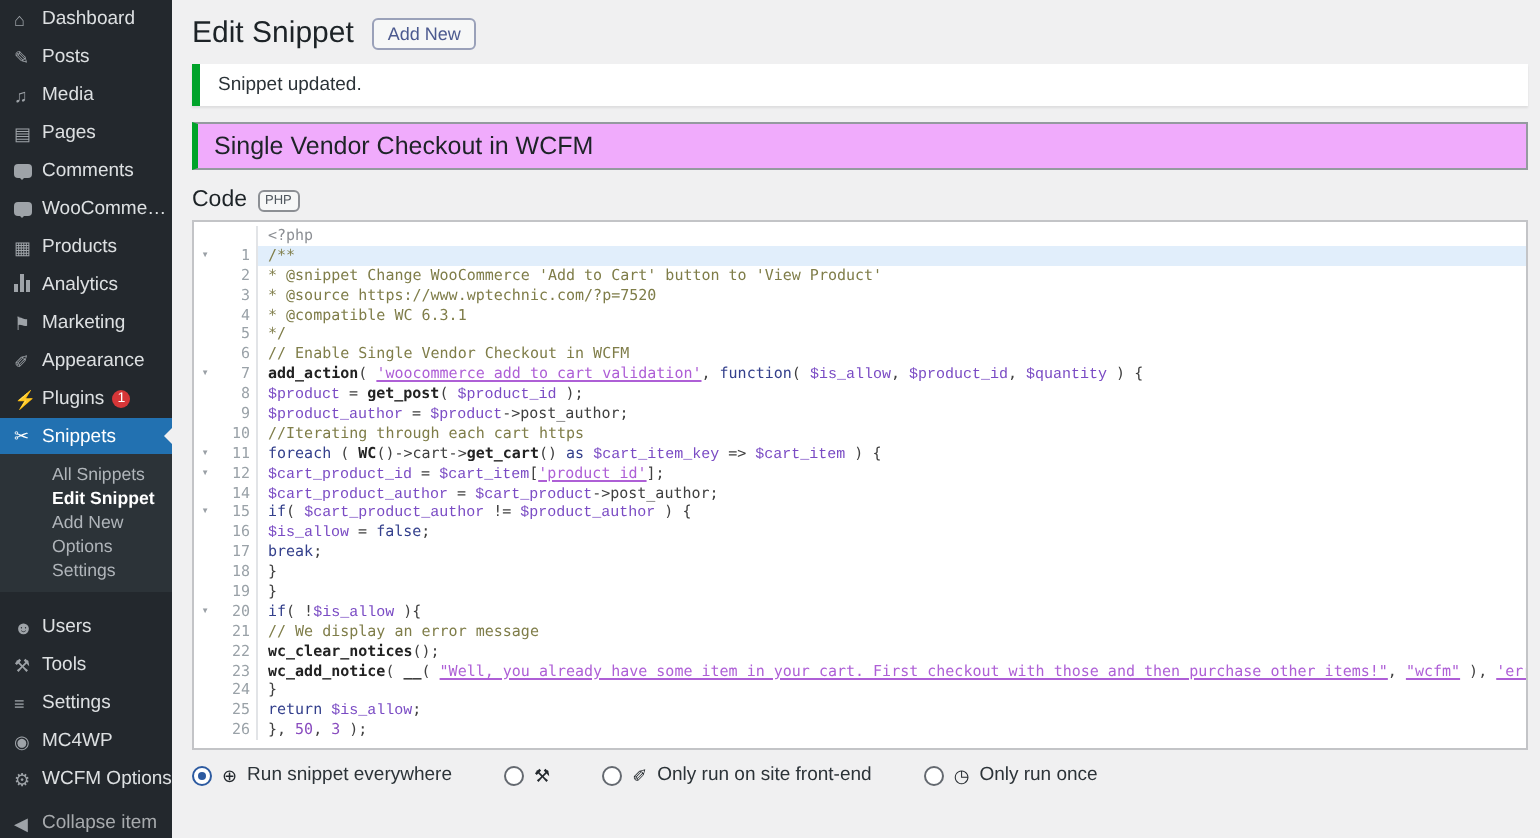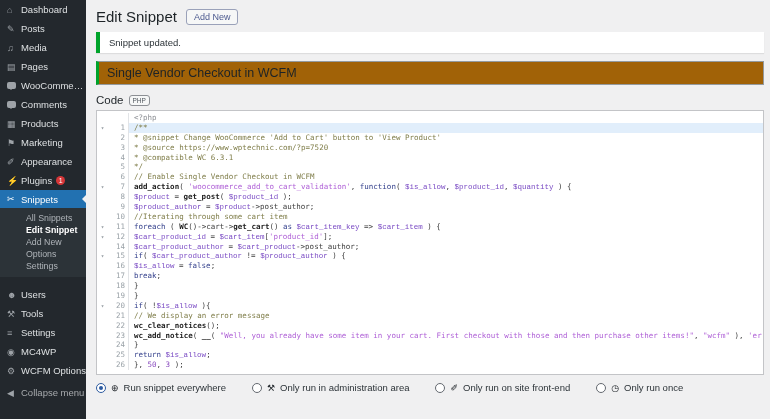--- a/index.html
+++ b/index.html
@@ -31,41 +31,41 @@
   .bars i:nth-child(1){height:4px;} .bars i:nth-child(2){height:9px;} .bars i:nth-child(3){height:6px;}
 
   
   .main { flex:1; padding:6px 6px 0 10px; overflow:hidden; }
   .title-row { display:flex; align-items:center; gap:9px; margin:2px 0 7px; }
   .page-title { font-size:15px; font-weight:400; color:#1d2327; }
   .add-new-btn { font-size:9px; padding:2px 7px; background:#f6f7f7; border:1px solid #9aa1b9;
       color:#4c5a8f; border-radius:3px; cursor:pointer; font-family:inherit; }
   .notice { background:#fff; border-left:4px solid #00a32a; box-shadow:0 1px 1px rgba(0,0,0,.08);
       padding:5px 9px; font-size:9.5px; color:#2c3338; margin-bottom:8px; }
-  .snippet-title-input { display:block; width:100%; background:#a16207; border:1px solid #949a9f;
+  .snippet-title-input { display:block; width:100%; background:#f0abfc; border:1px solid #949a9f;
       border-left:3px solid #00a32a; padding:4px 8px; font-size:12.5px; color:#1d2327;
       font-family:"Liberation Sans",sans-serif; margin-bottom:9px; }
   .code-label-row { display:flex; align-items:center; gap:5px; margin-bottom:4px; }
   .code-label { font-size:11.5px; font-weight:normal; color:#1d2327; }
   .php-badge { font-size:6.5px; border:1px solid #8c8f94; color:#50575e; background:#f6f7f7;
       padding:0 3px; border-radius:3px; line-height:9px; }
 
   
   .editor { background:#fff; border:1px solid #c3c4c7; padding:2px 0 4px; overflow:hidden; }
   .cm-row { display:flex; height:9.9px; line-height:9.9px; font-family:"DejaVu Sans Mono",monospace; font-size:7.5px; }
   .gutter { width:32px; flex:none; display:flex; border-right:1px solid #e2e4e7; }
   .fold { width:11px; text-align:center; color:#9aa0a6; font-size:6px; line-height:10px; }
   .lnum { flex:1; text-align:right; padding-right:3px; color:#9aa2a8; }
   .codetext { flex:1; padding-left:5px; white-space:pre; overflow:hidden; color:#404040; }
   .cm-row.active .codetext { background:#e1eefb; }
   .tk-m { color:#8c8f94;text-align:center; }
   .tk-c { color:#7f7d49; }
   .tk-k { color:#34408c; font-weight:normal; }
   .tk-v { color:#7a4bc4;font-family:Liberation Mono, monospace; }
-  .tk-s { color:#ae5fd6; }
+  .tk-s { color:#ae5fd6;text-decoration:underline; }
   .tk-f { color:#222; font-weight:bold; }
   .tk-p { color:#404040; }
   .tk-n { color:#8a4dbf; }
 
   
   .scope-row { display:flex; align-items:center; gap:26px; margin-top:7px; font-size:9.5px; color:#2c3338; }
   .scope-opt { display:flex; align-items:center; gap:5px; cursor:pointer; }
   .radio { width:10px; height:10px; border-radius:50%; border:1px solid #646970; background:#fff;
       position:relative; flex:none; }
   .radio.checked { border-color:#2c5aa0; }
@@ -89,29 +89,37 @@
       <div class="menu-item">
         <span class="mi-icon">♫</span>
         <span class="mi-label">Media</span>
       </div>
       <div class="menu-item">
         <span class="mi-icon">▤</span>
         <span class="mi-label">Pages</span>
       </div>
       <div class="menu-item">
         <span class="mi-icon"><span class="bubble"></span></span>
+        <span class="mi-label">Comments</span>
+      </div>
+      <div class="menu-item">
+        <span class="mi-icon"><span class="bubble"></span></span>
         <span class="mi-label">WooCommerce</span>
-      </div>
-      <div class="menu-item">
-        <span class="mi-icon"><span class="bubble"></span></span>
-        <span class="mi-label">Comments</span>
       </div>
       <div class="menu-item">
         <span class="mi-icon">▦</span>
         <span class="mi-label">Products</span>
+      </div>
+      <div class="menu-item">
+        <span class="mi-icon"><span class="bars">
+            <i></i>
+            <i></i>
+            <i></i>
+          </span></span>
+        <span class="mi-label">Analytics</span>
       </div>
       <div class="menu-item">
         <span class="mi-icon">⚑</span>
         <span class="mi-label">Marketing</span>
       </div>
       <div class="menu-item">
         <span class="mi-icon">✐</span>
         <span class="mi-label">Appearance</span>
       </div>
       <div class="menu-item">
@@ -146,21 +154,21 @@
       <div class="menu-item">
         <span class="mi-icon">◉</span>
         <span class="mi-label">MC4WP</span>
       </div>
       <div class="menu-item">
         <span class="mi-icon">⚙</span>
         <span class="mi-label">WCFM Options</span>
       </div>
       <div class="menu-item collapse">
         <span class="mi-icon">◀</span>
-        <span class="mi-label">Collapse menu</span>
+        <span class="mi-label">Collapse item</span>
       </div>
     </aside>
 
   <div class="main">
     <div class="title-row">
       <span class="page-title">Edit Snippet</span>
       <button class="add-new-btn">Add New</button>
     </div>
 
     <div class="notice">
@@ -244,21 +252,21 @@
               <span class="fold"></span>
               <span class="lnum">9</span>
             </span>
             <span class="codetext"><span class="tk-v">$product_author</span><span class="tk-p"> = </span><span class="tk-v">$product</span><span class="tk-p">-&gt;post_author;</span></span>
           </div>
           <div class="cm-row">
             <span class="gutter">
               <span class="fold"></span>
               <span class="lnum">10</span>
             </span>
-            <span class="codetext"><span class="tk-c">//Iterating through some cart item</span></span>
+            <span class="codetext"><span class="tk-c">//Iterating through each cart https</span></span>
           </div>
           <div class="cm-row">
             <span class="gutter">
               <span class="fold">▾</span>
               <span class="lnum">11</span>
             </span>
             <span class="codetext"><span class="tk-k">foreach</span><span class="tk-p"> ( </span><span class="tk-f">WC</span><span class="tk-p">()-&gt;cart-&gt;</span><span class="tk-f">get_cart</span><span class="tk-p">() </span><span class="tk-k">as</span><span class="tk-p"> </span><span class="tk-v">$cart_item_key</span><span class="tk-p"> =&gt; </span><span class="tk-v">$cart_item</span><span class="tk-p"> ) {</span></span>
           </div>
           <div class="cm-row">
             <span class="gutter">
@@ -363,21 +371,20 @@
 
     <div class="scope-row">
         <label class="scope-opt">
           <span class="radio checked"></span>
           <span class="opt-icon">⊕</span>
           <span>Run snippet everywhere</span>
         </label>
         <label class="scope-opt">
           <span class="radio"></span>
           <span class="opt-icon">⚒</span>
-          <span>Only run in administration area</span>
         </label>
         <label class="scope-opt">
           <span class="radio"></span>
           <span class="opt-icon">✐</span>
           <span>Only run on site front-end</span>
         </label>
         <label class="scope-opt">
           <span class="radio"></span>
           <span class="opt-icon">◷</span>
           <span>Only run once</span>

